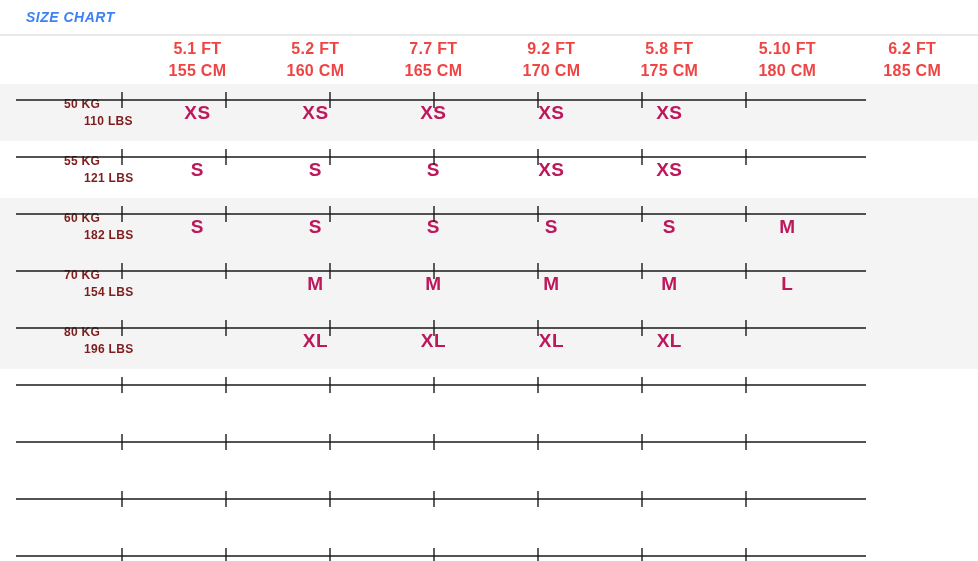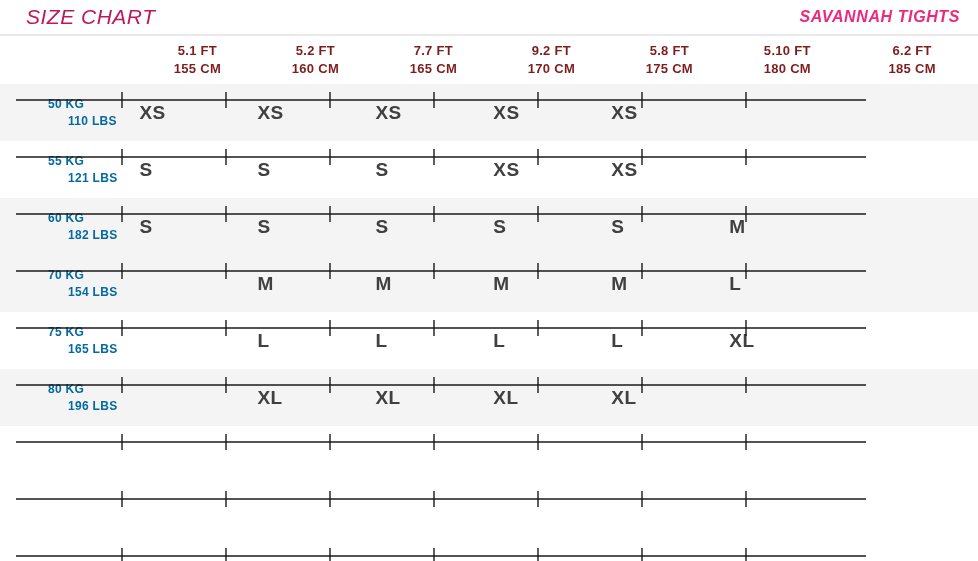--- a/index.html
+++ b/index.html
@@ -25,25 +25,25 @@
   .header {
     height: 34px;
     display: flex;
     align-items: center;
     justify-content: space-between;
     padding: 0 18px 0 26px;
     box-sizing: border-box;
     background: #ffffff;
   }
   .header-title {
-    font-size: 21px;
-    font-weight: normal;
+    font-size: 14px;
+    font-weight: bold;
     font-style: italic;
     letter-spacing: 0.5px;
-    color: #be185d;
+    color: #3b82f6;
   }
   .header-product {
     font-size: 16px;
     font-weight: bold;
     font-style: italic;
     letter-spacing: 0.6px;
     color: #ec2a7b;
   }
   .header-rule {
     height: 2px;
@@ -59,51 +59,52 @@
   }
   table.size-table col.label-col { width: 122px; }
   table.size-table col.size-col  { width: 104px; }
   table.size-table col.end-col   { width: 116px; }
 
   thead th {
     height: 48px;
     padding: 0;
     vertical-align: middle;
     background: #ffffff;
-    font-size: 13px;
-    font-weight: bold;
-    color: #7f1d1d;
+    font-size: 16px;
+    font-weight: bold;
+    color: #ef4444;
     line-height: 1.35;
     letter-spacing: 0.3px;
   }
   thead th.corner { background: #ffffff; }
   thead th .h-line1 { display: block; }
   thead th .h-line2 { display: block; }
 
   tbody tr { height: 57px; }
   tbody tr.alt td { background: #f4f4f4; }
   tbody tr td { background: #ffffff; }
 
   td.row-label {
-    padding-left: 48px;
+    padding-left: 64px;
     vertical-align: middle;
     font-size: 12px;
     font-weight: bold;
-    color: #0369a1;
+    color: #7f1d1d;
     line-height: 1.4;
     letter-spacing: 0.3px;
   }
   td.row-label .r-line1 { display: block; }
   td.row-label .r-line2 { display: block; margin-left: 20px; }
 
   td.size-cell {
+    text-align: center;
     vertical-align: middle;
     font-size: 19px;
     font-weight: bold;
-    color: #404040;
+    color: #be185d;
     letter-spacing: 0.5px;
     position: relative;
   }
 
   
   .grid-overlay {
     position: absolute;
     left: 0;
     top: 0;
     width: 978px;
@@ -111,21 +112,20 @@
     pointer-events: none;
   }
 </style>
 </head>
 <body>
 
 <div class="chart-wrap">
 
   <div class="header">
     <div class="header-title">SIZE CHART</div>
-    <div class="header-product">SAVANNAH TIGHTS</div>
   </div>
   <div class="header-rule"></div>
 
   <table class="size-table">
     <colgroup>
       <col class="label-col">
       <col class="size-col">
         <col class="size-col">
         <col class="size-col">
       <col class="size-col">
@@ -218,33 +218,20 @@
         </td>
         <td class="size-cell"></td>
         <td class="size-cell">M</td>
         <td class="size-cell">M</td>
         <td class="size-cell">M</td>
         <td class="size-cell">M</td>
         <td class="size-cell">L</td>
         <td class="size-cell"></td>
       </tr>
 
-      <tr>
-        <td class="row-label">
-          <span class="r-line1">75 KG</span>
-          <span class="r-line2">165 LBS</span>
-        </td>
-        <td class="size-cell"></td>
-        <td class="size-cell">L</td>
-        <td class="size-cell">L</td>
-        <td class="size-cell">L</td>
-        <td class="size-cell">L</td>
-        <td class="size-cell">XL</td>
-        <td class="size-cell"></td>
-      </tr>
 
       <tr class="alt">
         <td class="row-label">
           <span class="r-line1">80 KG</span>
           <span class="r-line2">196 LBS</span>
         </td>
         <td class="size-cell"></td>
         <td class="size-cell">XL</td>
         <td class="size-cell">XL</td>
         <td class="size-cell">XL</td>

